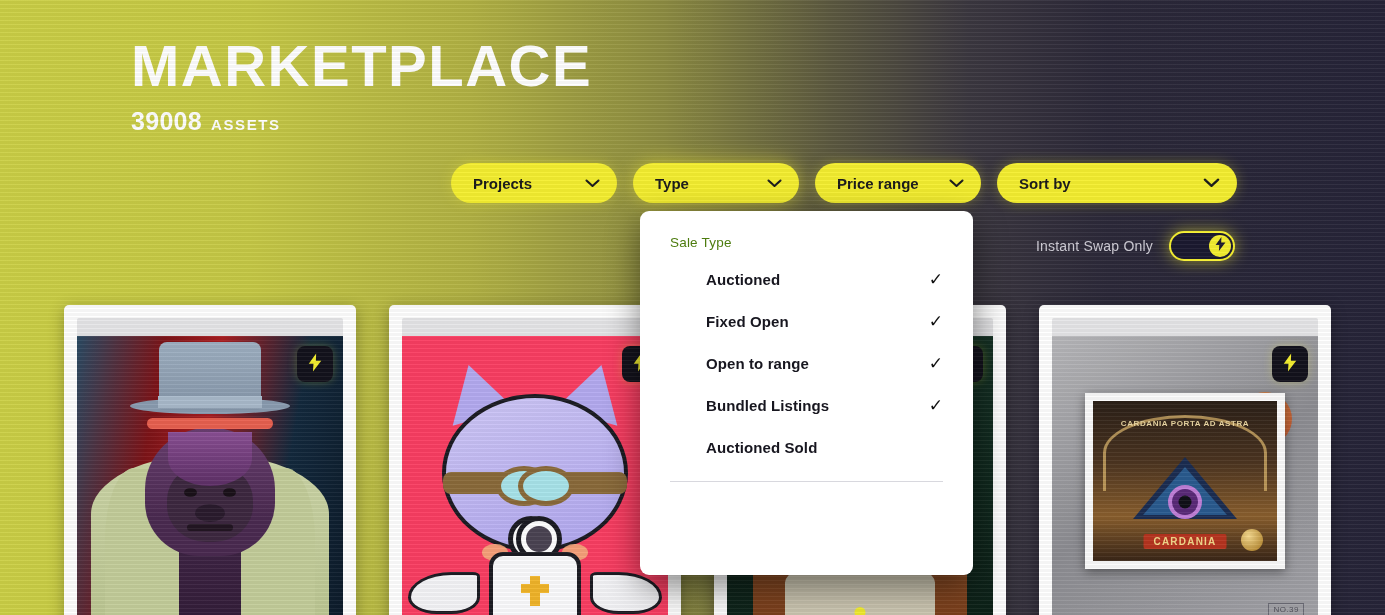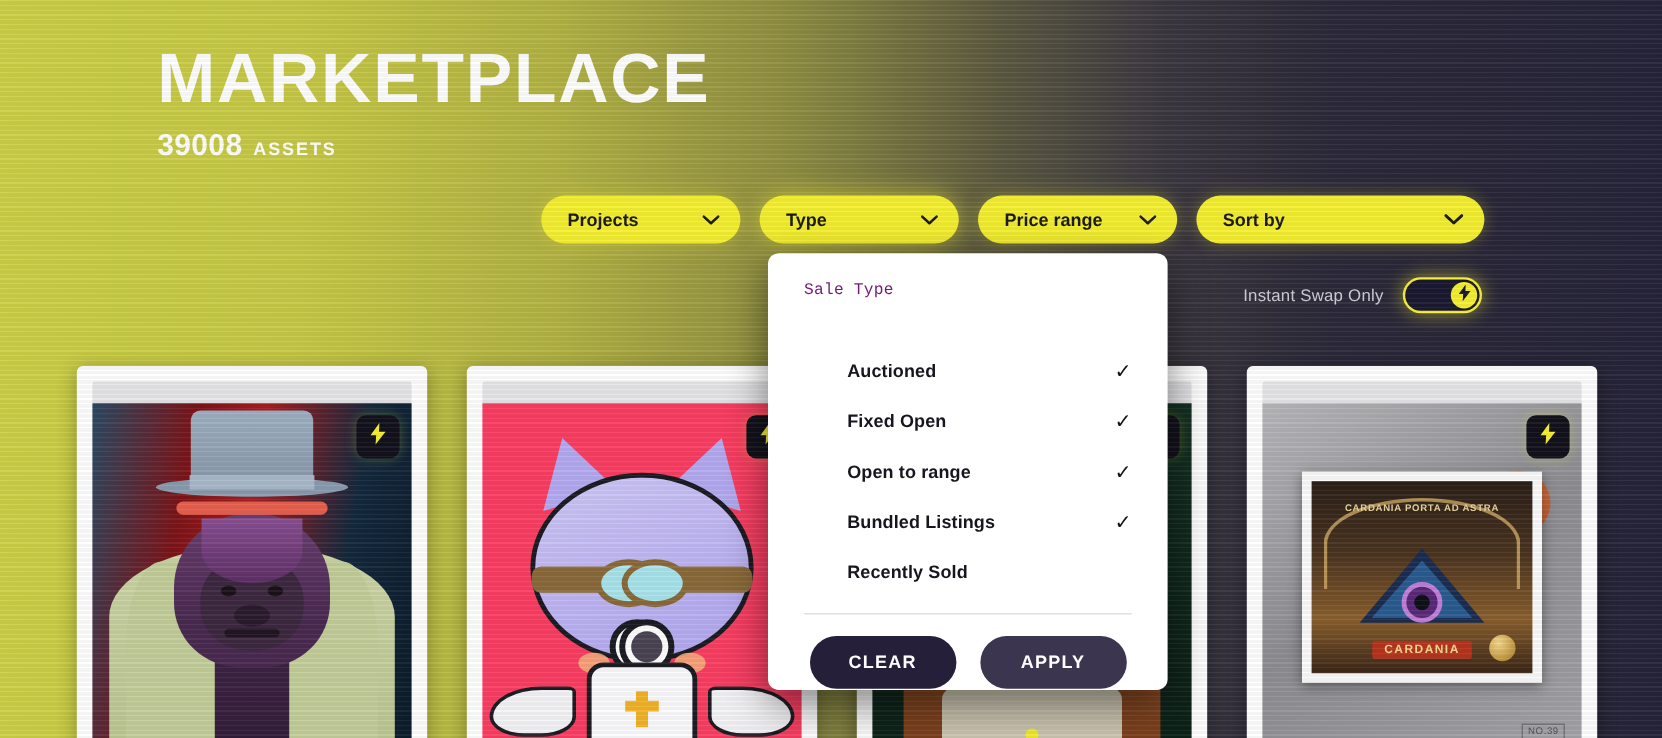--- a/index.html
+++ b/index.html
@@ -110,24 +110,23 @@
   .dropdown {
     position: absolute; top: 211px; left: 640px;
     width: 333px; height: 364px;
     background: #ffffff;
     border-radius: 9px;
     box-shadow: 0 12px 34px rgba(0,0,0,0.45);
     z-index: 20;
     padding: 24px 30px 0 30px;
   }
   .dd-section-label {
-    font-size: 13.5px; color: #701a75; font-weight: 400;
+    font-size: 13.5px; color: #4d7c0f; font-weight: 400;
     letter-spacing: .2px;
-    margin-bottom: 38px;
-    font-family: Liberation Mono, monospace;
+    margin-bottom: 8px;
   }
   .dd-item {
     height: 42px;
     display: flex; align-items: center; justify-content: space-between;
     cursor: pointer;
   }
   .dd-item-label {
     font-size: 15px; font-weight: 700; color: #17161f;
     letter-spacing: .1px;
     margin-left: 36px;
@@ -487,26 +486,22 @@
     </div>
     <div class="dd-item">
       <span class="dd-item-label">Open to range</span>
       <span class="dd-check">✓</span>
     </div>
     <div class="dd-item">
       <span class="dd-item-label">Bundled Listings</span>
       <span class="dd-check">✓</span>
     </div>
     <div class="dd-item">
-      <span class="dd-item-label">Recently Sold</span>
+      <span class="dd-item-label">Auctioned Sold</span>
       <span class="dd-check hidden">✓</span>
     </div>
 
     <div class="dd-divider"></div>
 
-    <div class="dd-actions">
-      <button class="dd-btn clear">CLEAR</button>
-      <button class="dd-btn apply">APPLY</button>
-    </div>
   </div>
 
   <div id="scan"></div>
 </div>
 
 </body></html>

